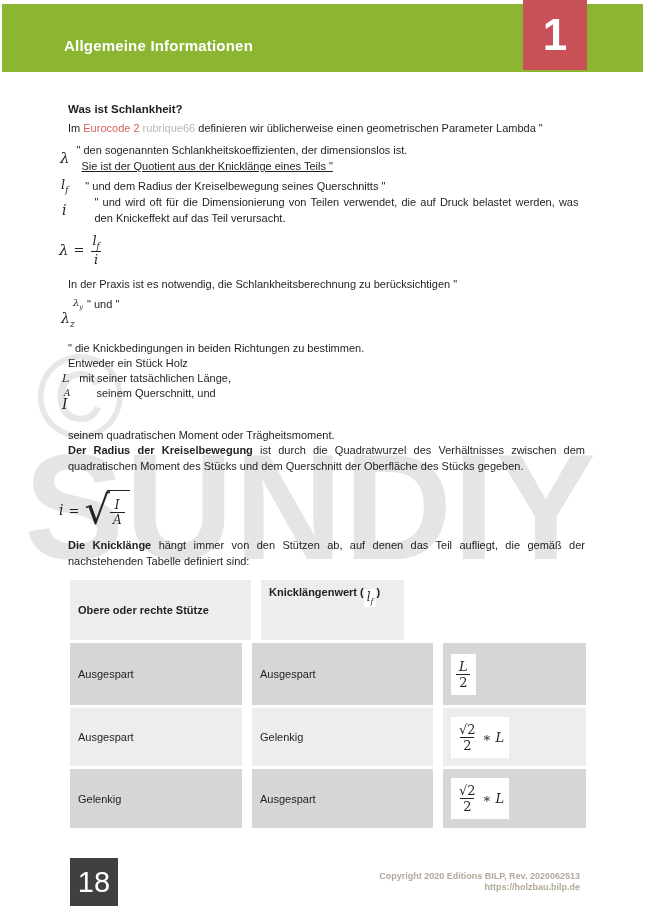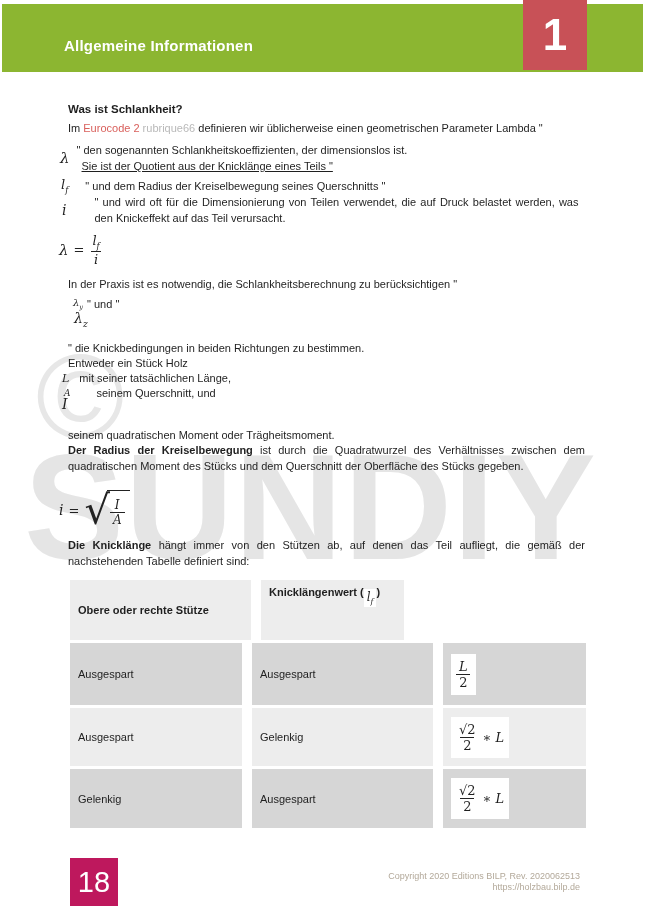--- a/index.html
+++ b/index.html
@@ -44,23 +44,23 @@
   .bg-light { background:#ededed; } .bg-dark { background:#d6d6d6; }
   .h60 { height:60px; } .h62 { height:62px; } .h58 { height:58px; } .h59 { height:59px; }
   .cell.hdr { font-weight:bold; }
   .c3.hdr-stack { flex-direction:row; align-items:flex-start; justify-content:flex-start; padding-top:6px; }
   .mbox { background:#fff; display:inline-flex; align-items:center; padding:5px 5px; font-size:13px; }
   .mbox .op { font-family:"DejaVu Serif", serif; margin-left:4px; }
   .mbox .sfx { font-family:"DejaVu Serif", serif; font-style:italic; margin-left:4px; }
   .mbox .op:empty, .mbox .sfx:empty { display:none; }
   .mbox-lf { background:#fff; display:inline-block; padding:1px 3px; font-size:12px; margin:3px 0; font-weight:normal; }
   
-  .page-box { position:absolute; left:70px; top:858px; width:48px; height:48px; background:#be185d;
+  .page-box { position:absolute; left:70px; top:858px; width:48px; height:48px; background:#404040;
     display:flex; align-items:center; justify-content:center; color:#fff; font-size:29px; z-index:1; }
-  .copyright { position:absolute; right:73px; top:871px; text-align:right; font-size:9px; line-height:11px; color:#b3a99a; z-index:1; }
+  .copyright { position:absolute; right:73px; top:871px; text-align:right; font-size:9px; line-height:11px; color:#b3a99a; z-index:1;font-weight:bold; }
 </style>
 </head>
 <body>
 
 <div class="page">
 
   <div class="wm wm-copy">©</div>
   <div class="wm wm-text">SUNDIY</div>
 
   <div class="green-bar"></div>
@@ -100,21 +100,21 @@
     </span>
   </div>
 
   <div class="abs txt" style="left:68px; top:276px;">In der Praxis ist es notwendig, die Schlankheitsberechnung zu berücksichtigen "</div>
 
   <div class="abs symrow" style="left:73px; top:296px;">
     <span class="mi" style="font-size:10px;"><span>λ</span><sub class="msub">y</sub></span>
     <span class="txt" style="margin-left:4px;">" und "</span>
   </div>
 
-  <div class="abs mi" style="left:61px; top:310px; font-size:14px;margin-left:13px;">
+  <div class="abs mi" style="left:61px; top:310px; font-size:14px;">
     <span>λ</span><sub class="msub">z</sub>
   </div>
 
   <div class="abs txt" style="left:68px; top:340px;">" die Knickbedingungen in beiden Richtungen zu bestimmen.</div>
   <div class="abs txt" style="left:68px; top:355px;">Entweder ein Stück Holz</div>
 
   <div class="abs symrow" style="left:62px; top:370px;">
     <span class="mi" style="font-size:11px;">L</span>
     <span class="txt" style="margin-left:10px;">mit seiner tatsächlichen Länge,</span>
   </div>

